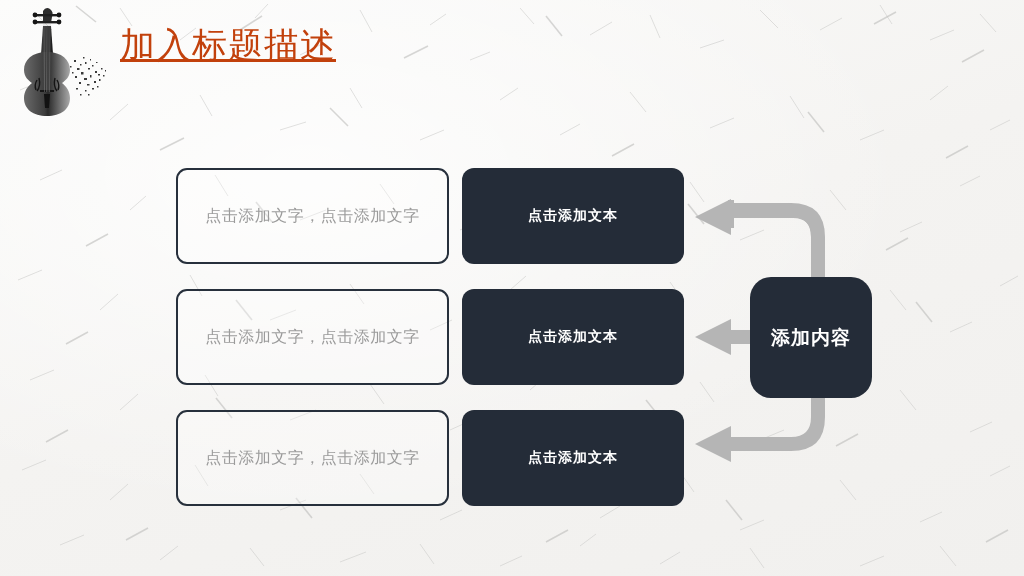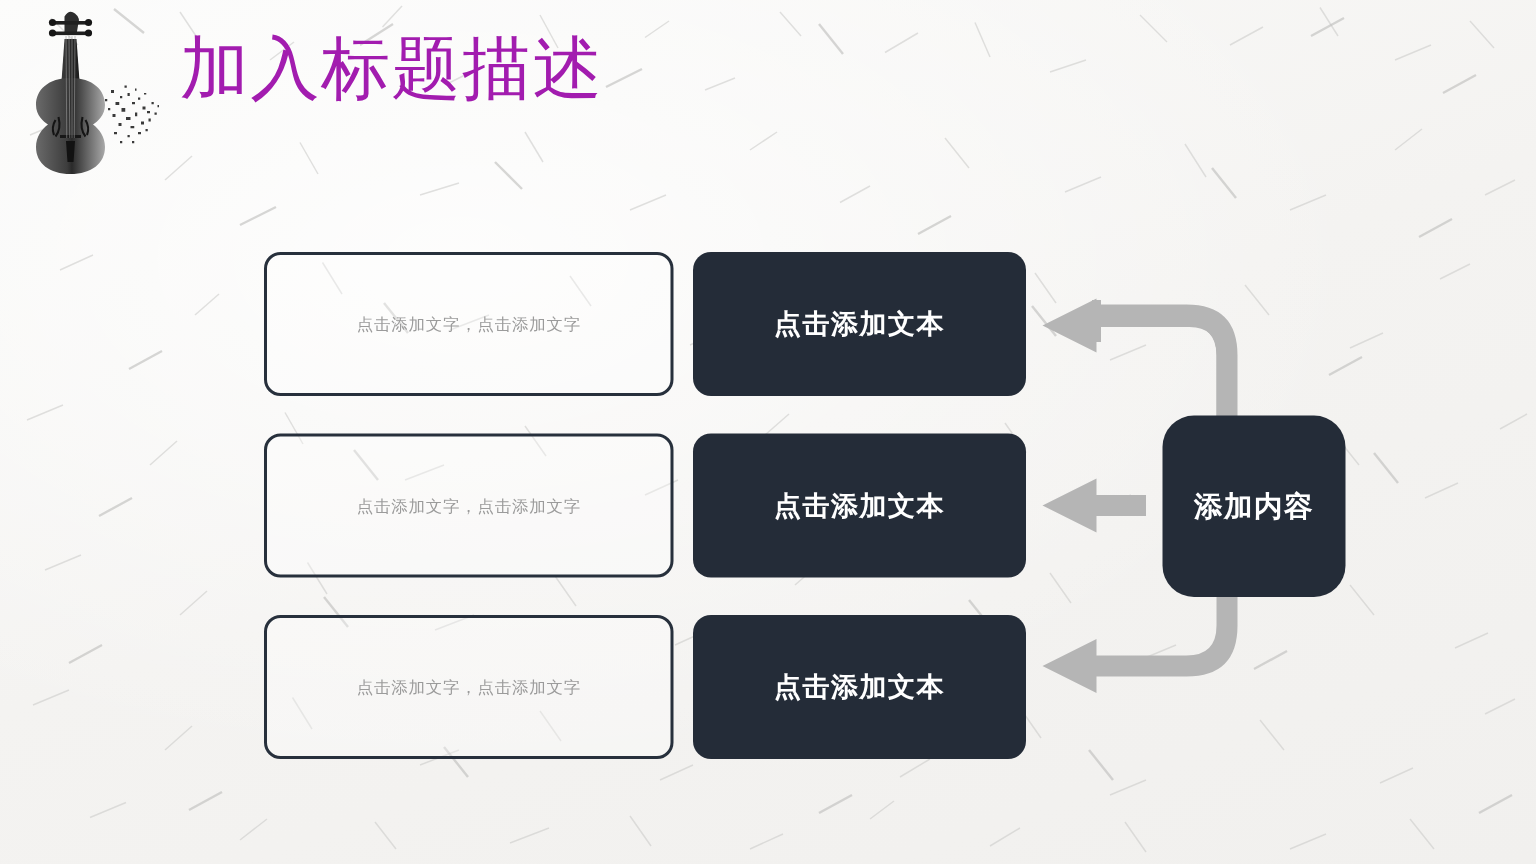--- a/index.html
+++ b/index.html
@@ -49,25 +49,26 @@
     z-index: 3;
   }
   #header-text {
     position: absolute;
     left: 120px;
     top: 24px;
     z-index: 3;
   }
   #title {
     font-family: "Liberation Serif", serif;
-    font-size: 46px;
-    color: #a21caf;
+    font-size: 35px;
+    color: #c2410c;
     letter-spacing: 1px;
     line-height: 44px;
     white-space: nowrap;
+    text-decoration: underline;
   }
   #subtitle {
     font-family: "Liberation Serif", serif;
     font-size: 12px;
     color: #8a8a8a;
     letter-spacing: 3.2px;
     margin-top: 2px;
     margin-left: 22px;
     white-space: nowrap;
   }
@@ -97,60 +98,59 @@
     box-sizing: border-box;
     border: 2.5px solid #27303c;
     border-radius: 11px;
     background: rgba(255,255,255,0.30);
     display: flex;
     align-items: center;
     justify-content: center;
   }
   .outline-box-label {
     font-family: "Liberation Sans", sans-serif;
-    font-size: 11px;
+    font-size: 16px;
     color: #9b9b9b;
     letter-spacing: 0.5px;
     white-space: nowrap;
   }
 
   .dark-box {
     position: absolute;
     left: 286px;
     top: 0;
     width: 222px;
     height: 96px;
     background: #242c38;
     border-radius: 12px;
     display: flex;
     align-items: center;
     justify-content: center;
   }
   .dark-box-label {
     font-family: "Liberation Sans", sans-serif;
-    font-size: 18px;
+    font-size: 14px;
     font-weight: bold;
     color: #ffffff;
     letter-spacing: 1px;
     white-space: nowrap;
   }
 
   #center-node {
     position: absolute;
     left: 750px;
     top: 277px;
     width: 122px;
     height: 121px;
     background: #242c38;
     border-radius: 21px;
     display: flex;
     align-items: center;
     justify-content: center;
     z-index: 4;
-    margin-left: 25px;
   }
   #center-node-label {
     font-family: "Liberation Sans", sans-serif;
     font-size: 19px;
     font-weight: bold;
     color: #ffffff;
     letter-spacing: 1px;
     white-space: nowrap;
   }
 

